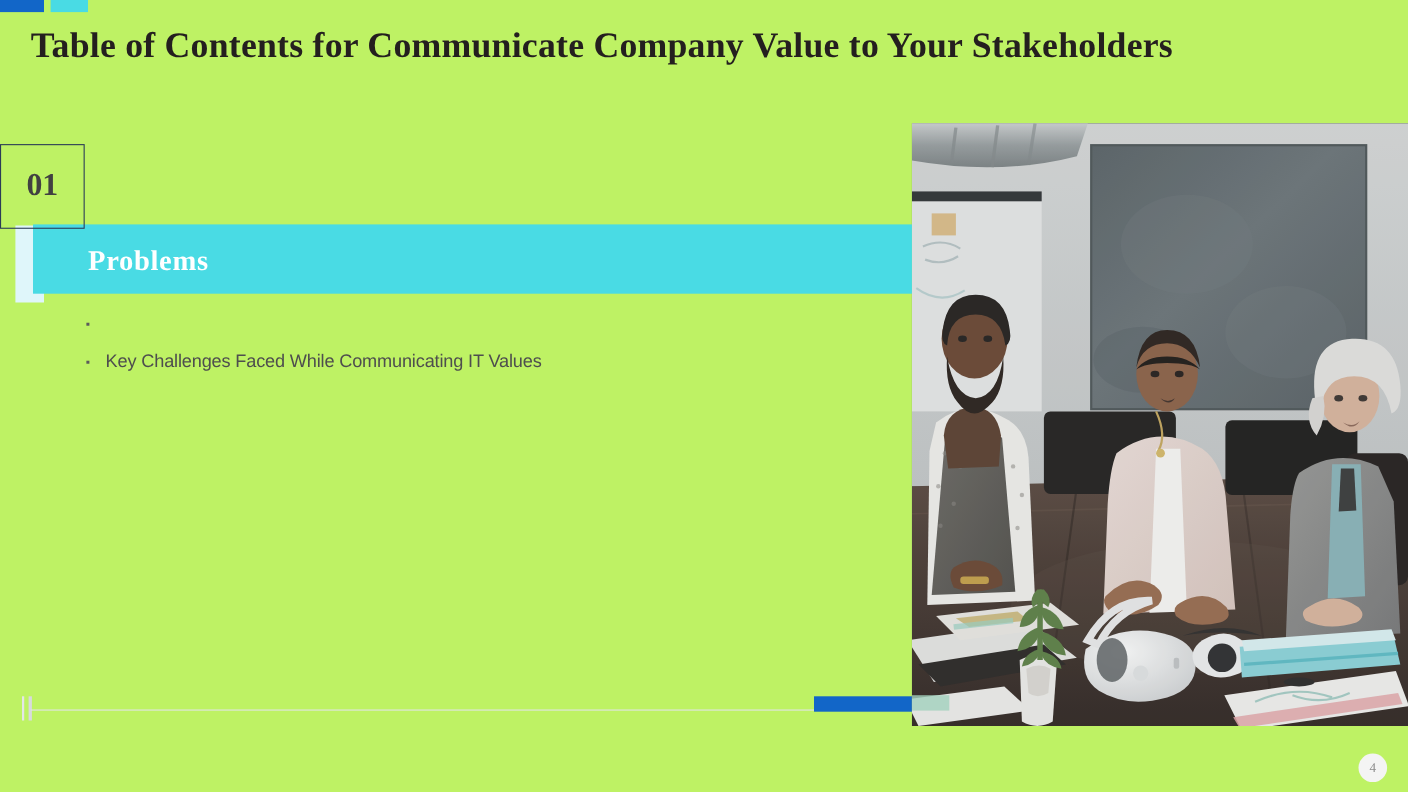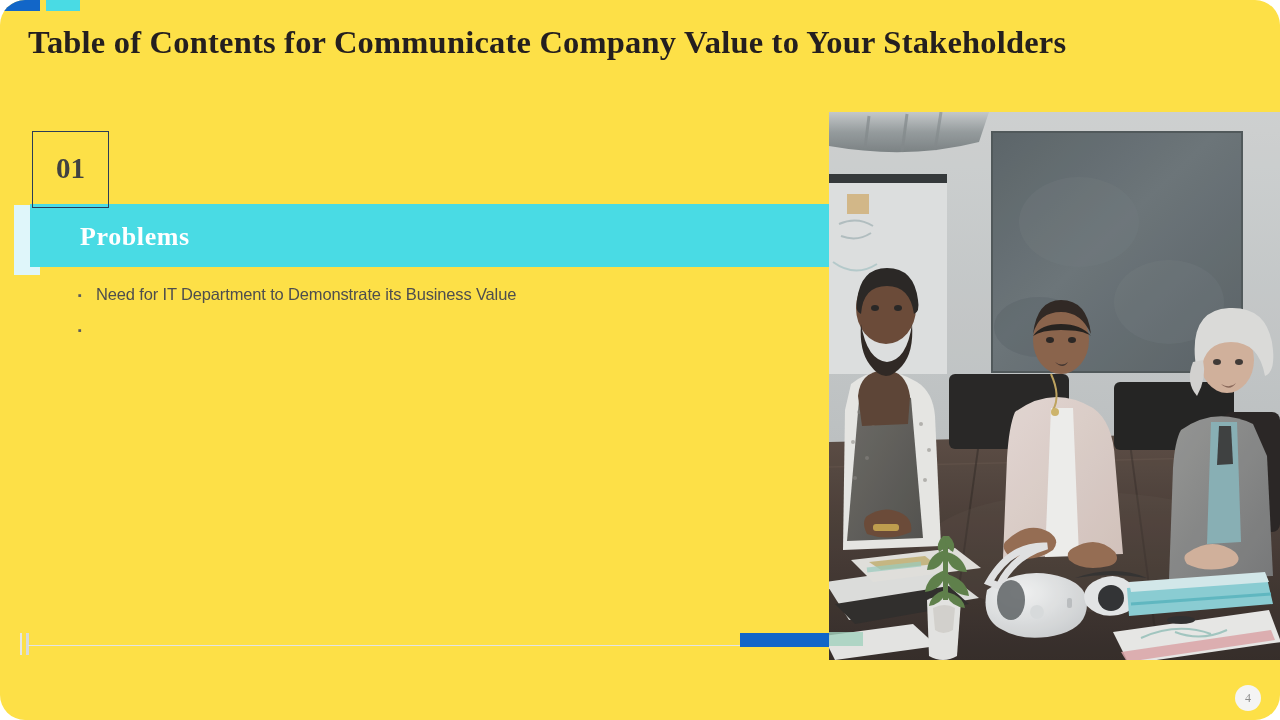--- a/index.html
+++ b/index.html
@@ -10,22 +10,21 @@
   }
   body {
     font-family: "Liberation Sans", sans-serif;
     -webkit-font-smoothing: antialiased;
   }
   #slide {
     position: relative;
     width: 1280px;
     height: 720px;
     overflow: hidden;
-    background: #fde047;
-    border-radius: 25px;
+    background: #bef264;
   }
 
   
   .accent-blue {
     position: absolute;
     left: 0;
     top: 0;
     width: 40px;
     height: 11px;
     background: #1266c8;
@@ -58,21 +57,20 @@
   .num-box {
     position: absolute;
     left: 0px;
     top: 131px;
     width: 77px;
     height: 77px;
     box-sizing: border-box;
     border: 1.4px solid #2b3c57;
     background: transparent;
     z-index: 4;
-    margin-left: 32px;
   }
   .num-box-text {
     position: absolute;
     left: 0;
     top: 0;
     width: 100%;
     height: 100%;
     display: flex;
     align-items: center;
     justify-content: center;
@@ -222,24 +220,24 @@
 
   <div class="banner-shadow"></div>
 
   <div class="banner">
     <div class="banner-label">Problems</div>
   </div>
 
   <div class="bullets">
     <div class="bullet-row">
       <span class="bullet-mark">▪</span>
-      <span class="bullet-text">Need for IT Department to Demonstrate its Business Value</span>
     </div>
     <div class="bullet-row">
       <span class="bullet-mark">▪</span>
+      <span class="bullet-text">Key Challenges Faced While Communicating IT Values</span>
     </div>
   </div>
 
   <div class="footer-tick-a"></div>
   <div class="footer-tick-b"></div>
   <div class="footer-rule"></div>
   <div class="footer-blue"></div>
 
   <div class="page-num">4</div>
 

